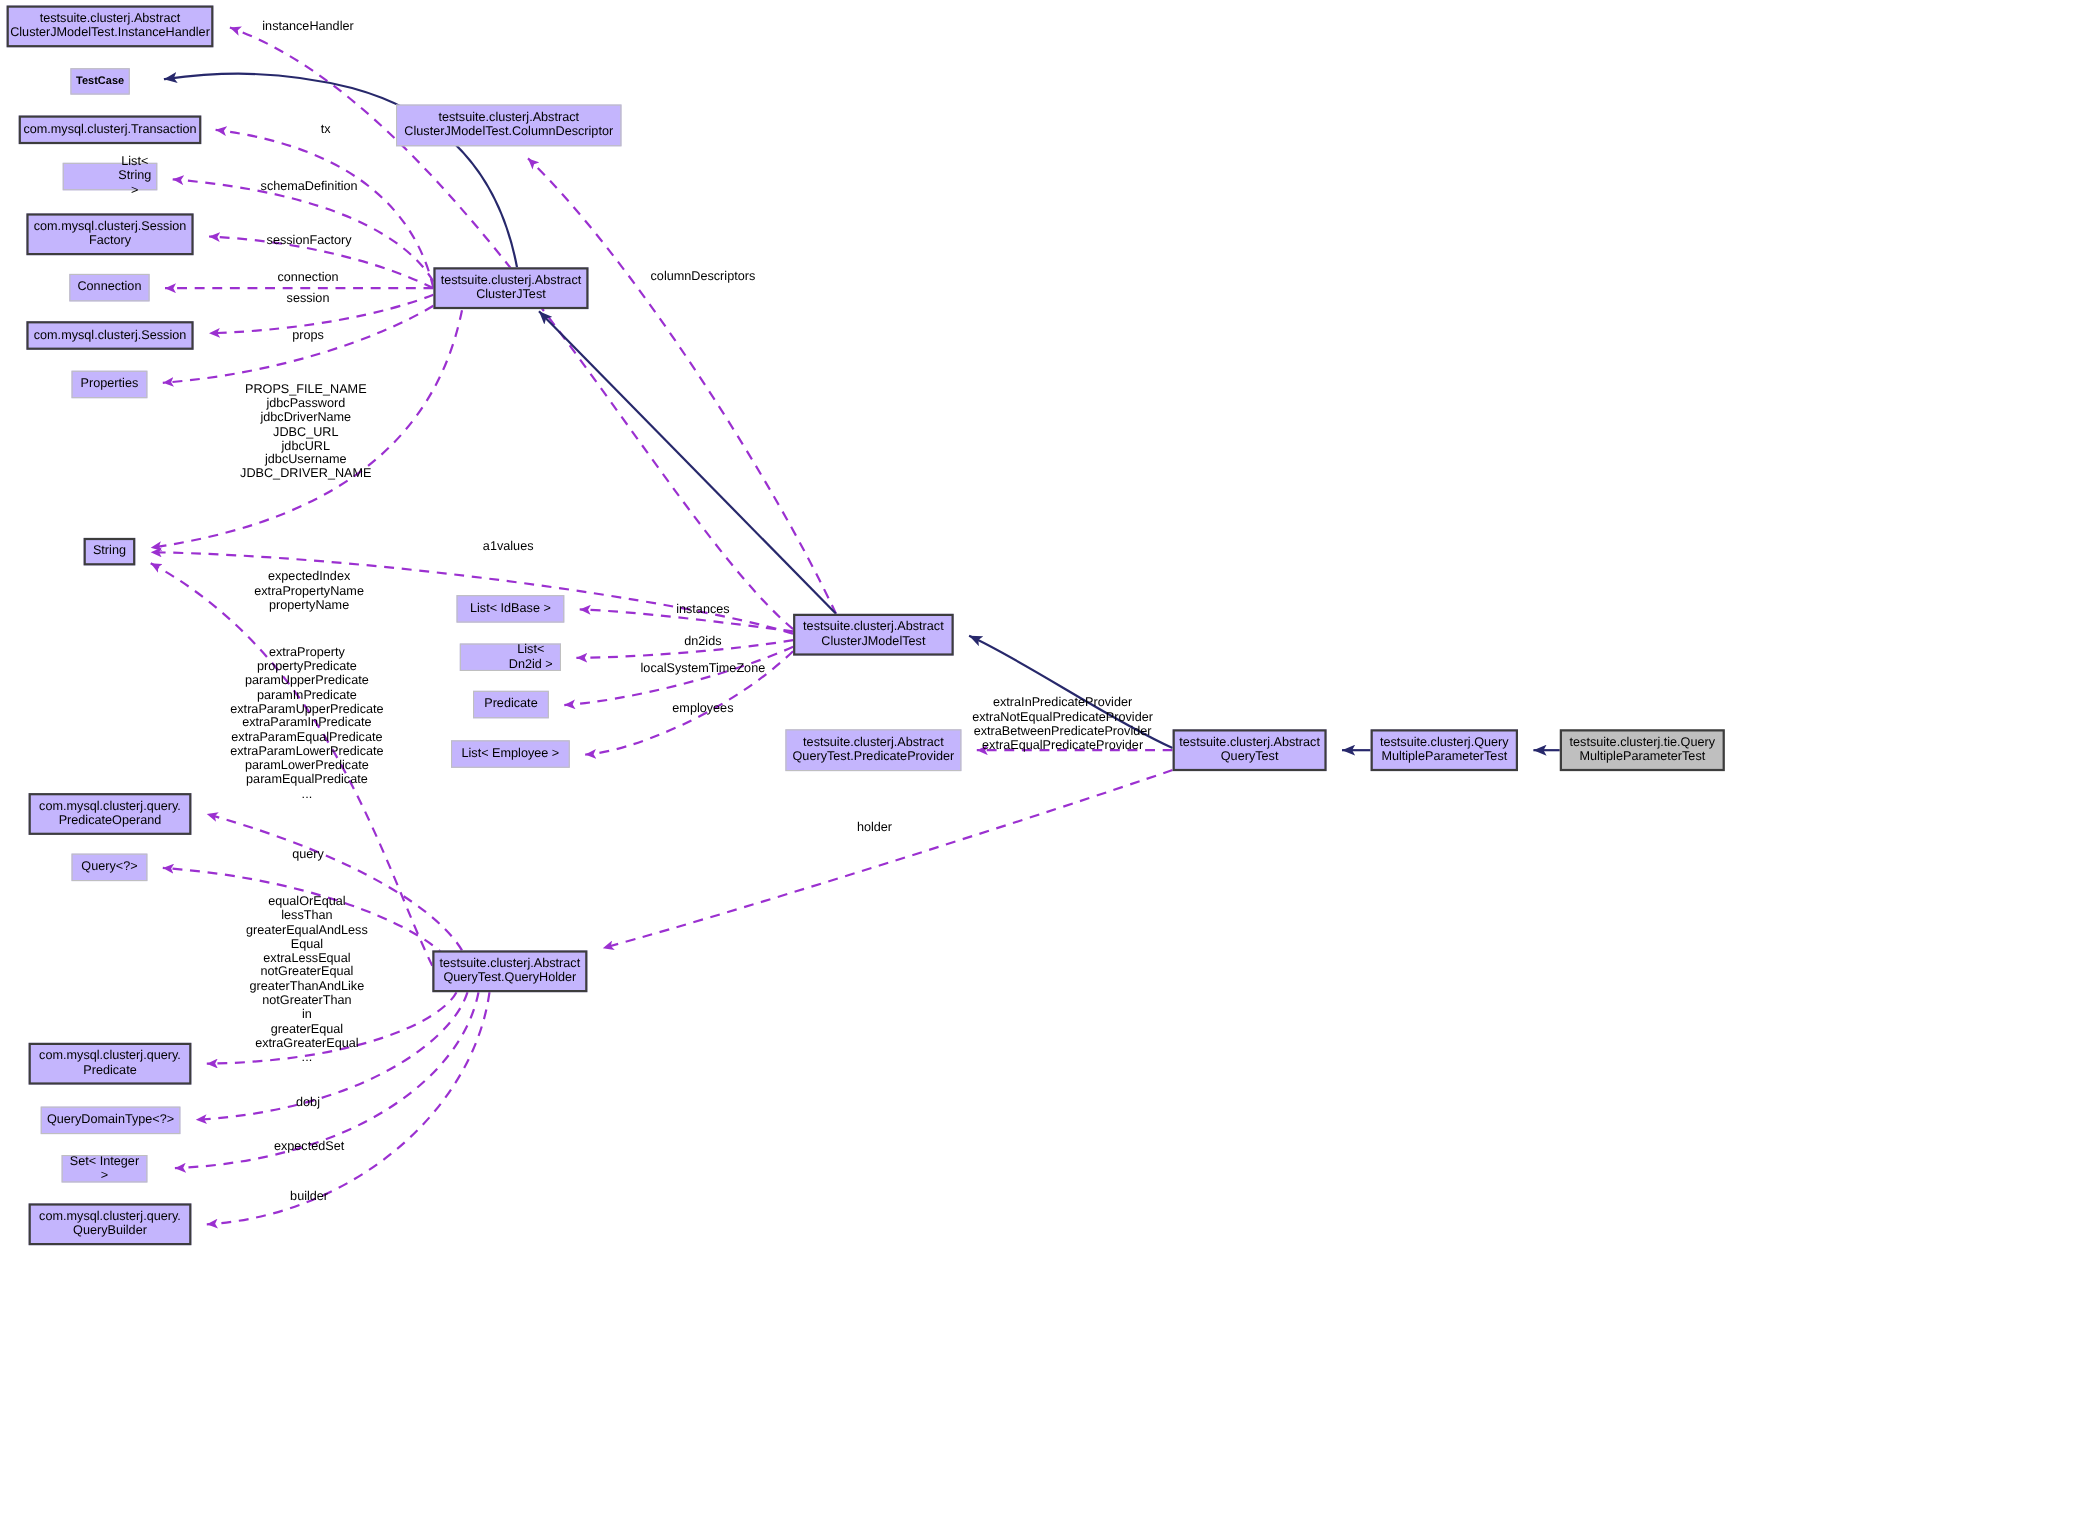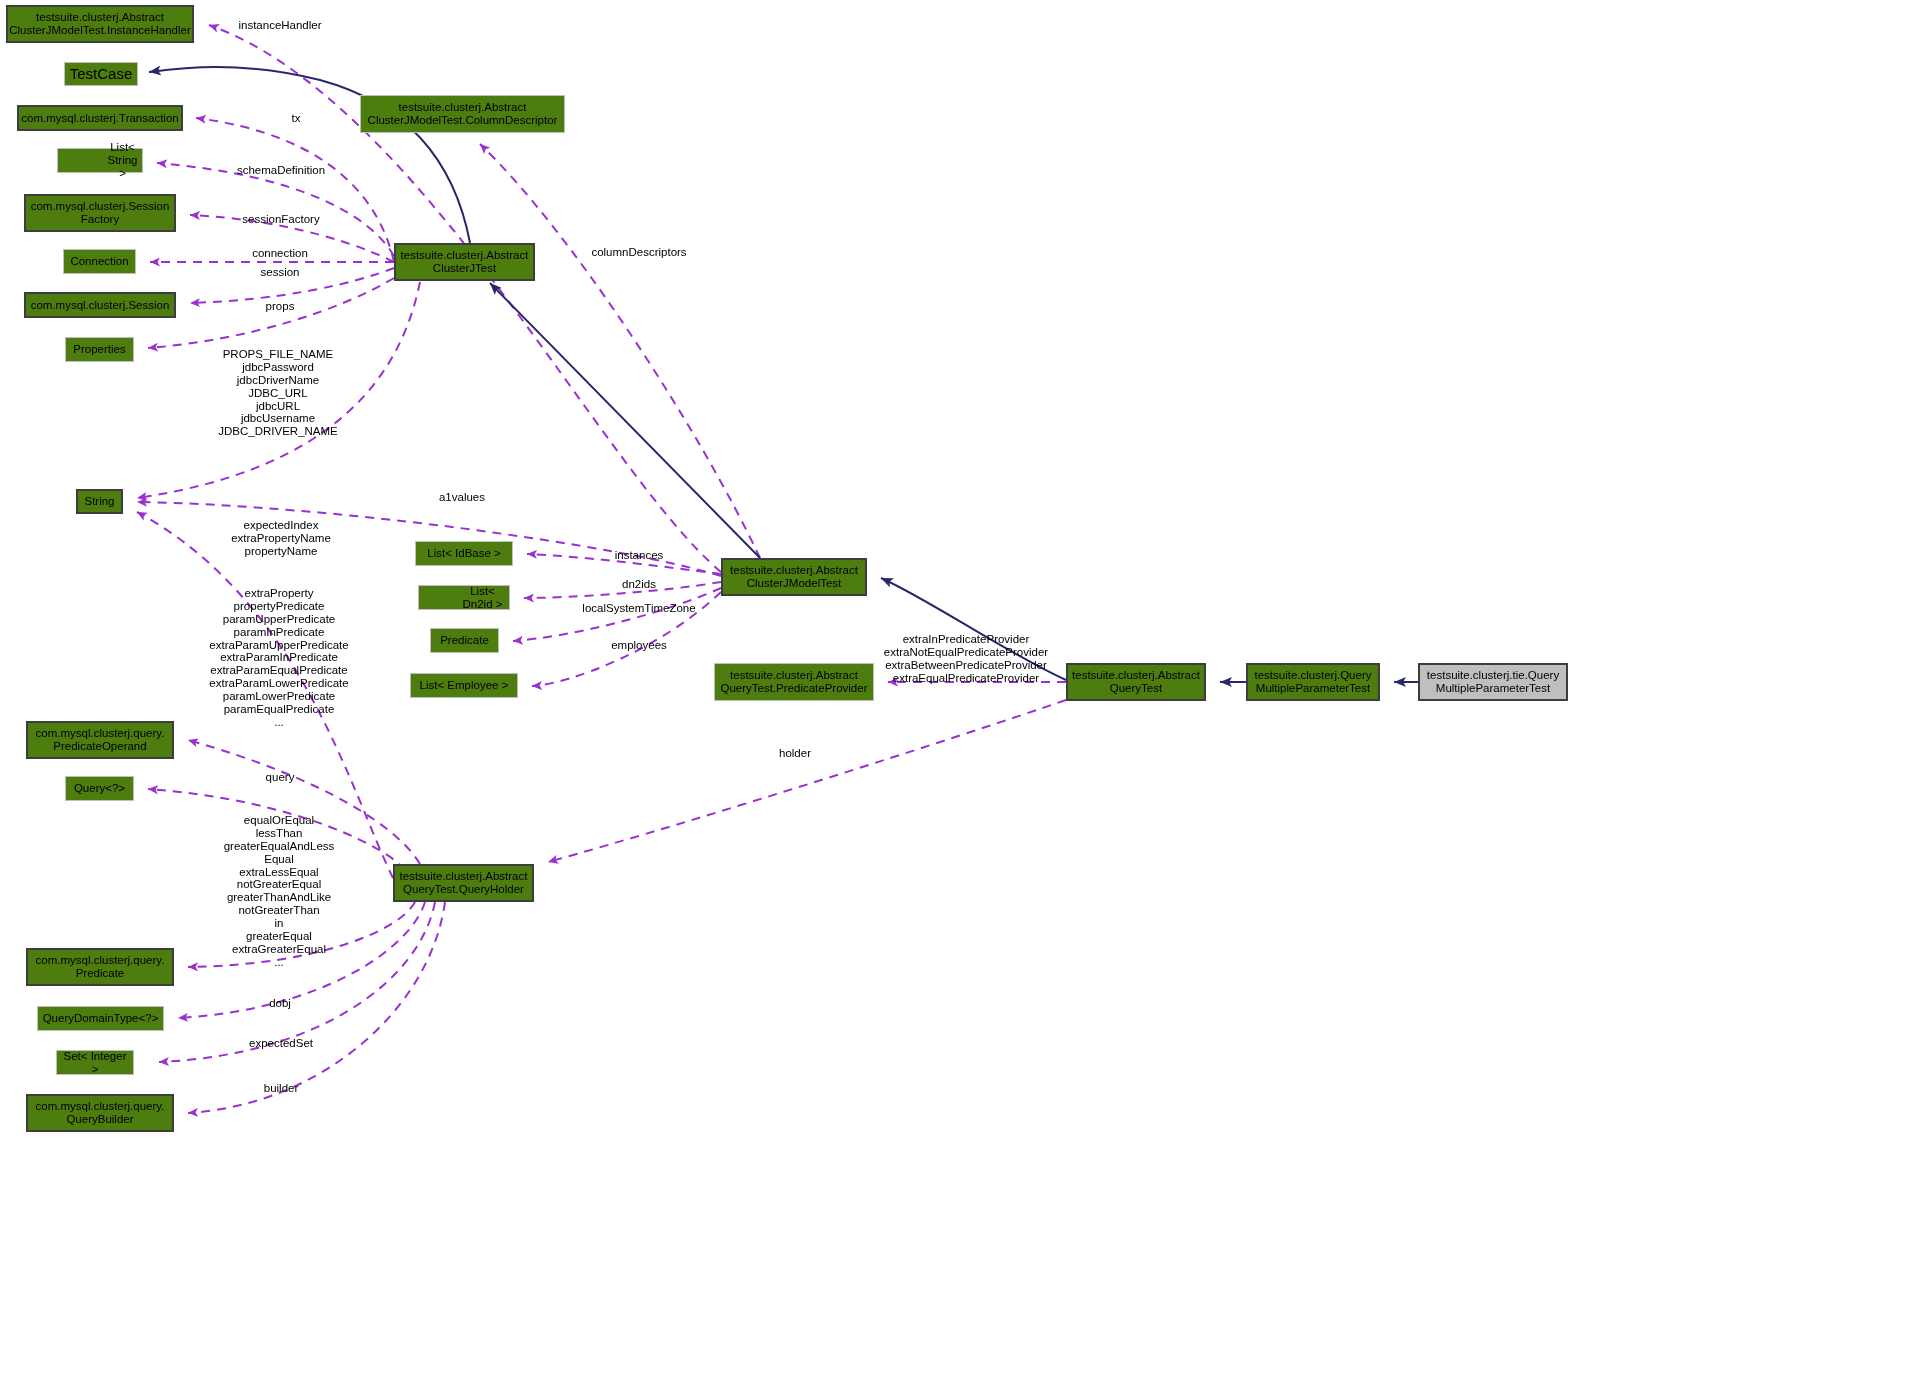--- a/index.html
+++ b/index.html
@@ -19,21 +19,21 @@
     position: absolute;
     left: 0;
     top: 0;
     width: 1907px;
     height: 1381px;
     pointer-events: none;
   }
   .node {
     position: absolute;
     box-sizing: border-box;
-    background: #4d7c0f;
+    background: #c4b5fd;
     display: flex;
     align-items: center;
     justify-content: center;
     text-align: center;
     line-height: 1.12;
     color: #000000;
     white-space: pre-line;
     padding: 1px 3px;
   }
   .node.thick {
@@ -100,21 +100,21 @@
       <path d="M470,243 C460,190 430,110 320,80 C240,60 180,68 149,72"></path>
       <path d="M760,558 L490,283"></path>
       <path d="M1066,680 C1010,655 930,600 881,578"></path>
       <path d="M1246,682 L1220,682"></path>
       <path d="M1418,682 L1394,682"></path>
     </g>
   </svg>
 
   <div class="node thick" style="left:6px;  top:5px;    width:188px; height:38px; font-size:11.5px;">testsuite.clusterj.Abstract
 ClusterJModelTest.InstanceHandler</div>
-  <div class="node thin" style="left:64px; top:62px;   width:74px;  height:24px; font-size:15px;">TestCase</div>
+  <div class="node thin" style="left:64px; top:62px;   width:54px;  height:24px; font-size:10px;font-weight:bold;">TestCase</div>
   <div class="node thick" style="left:17px; top:105px;  width:166px; height:26px; font-size:11.5px;">com.mysql.clusterj.Transaction</div>
   <div class="node thin" style="left:360px;top:95px;   width:205px; height:38px; font-size:11.5px;">testsuite.clusterj.Abstract
 ClusterJModelTest.ColumnDescriptor</div>
   <div class="node thin" style="left:57px; top:148px;  width:86px;  height:25px; font-size:11.5px;padding-left:48px;">List&lt; String &gt;</div>
   <div class="node thick" style="left:24px; top:194px;  width:152px; height:38px; font-size:11.5px;">com.mysql.clusterj.Session
 Factory</div>
   <div class="node thin" style="left:63px; top:249px;  width:73px;  height:25px; font-size:11.5px;">Connection</div>
   <div class="node thick" style="left:24px; top:292px;  width:152px; height:26px; font-size:11.5px;">com.mysql.clusterj.Session</div>
   <div class="node thick" style="left:394px;top:243px;  width:141px; height:38px; font-size:11.5px;">testsuite.clusterj.Abstract
 ClusterJTest</div>

